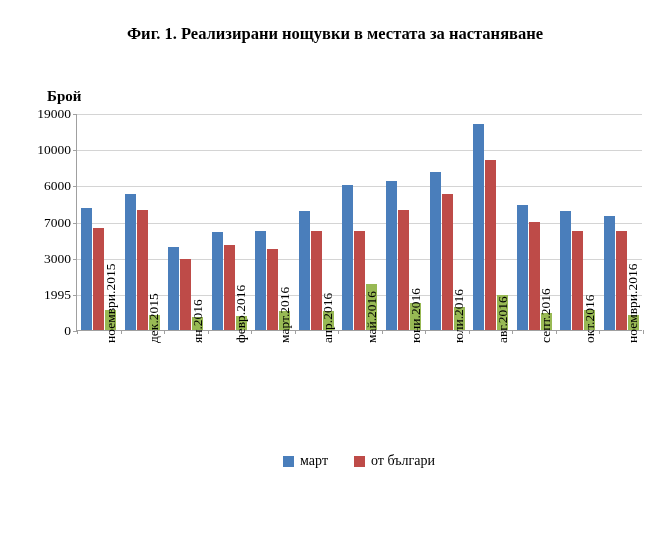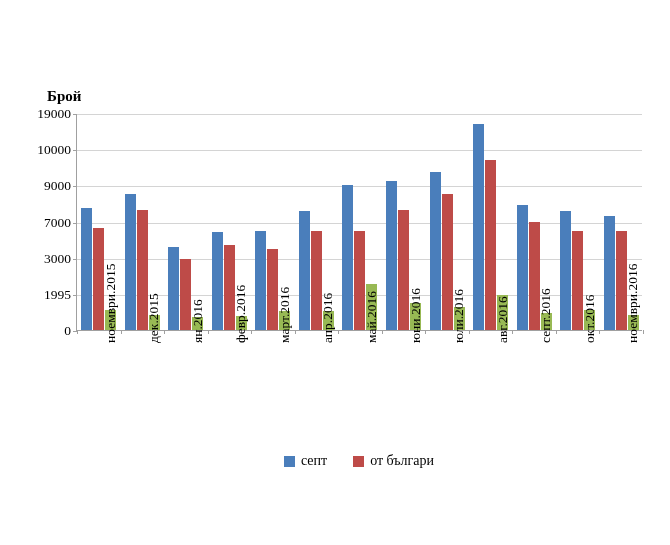--- a/index.html
+++ b/index.html
@@ -136,38 +136,39 @@
     font-size: 14px;
     color: #000;
   }
 </style>
 </head>
 <body>
 
 <div id="figure">
 
   <div class="title">
+    <div>Фиг. 1. Реализирани нощувки в местата за настаняване</div>
   </div>
 
   <div class="ytitle">Брой</div>
 
   <div class="plot" id="plot">
       <div class="ylabel" style="top: 217px;">0</div>
       <div class="tick" style="top: 217px;"></div>
       <div class="gridline" style="top: 180.833px;"></div>
       <div class="ylabel" style="top: 180.833px;">1995</div>
       <div class="tick" style="top: 180.833px;"></div>
       <div class="gridline" style="top: 144.667px;"></div>
       <div class="ylabel" style="top: 144.667px;">3000</div>
       <div class="tick" style="top: 144.667px;"></div>
       <div class="gridline" style="top: 108.5px;"></div>
       <div class="ylabel" style="top: 108.5px;">7000</div>
       <div class="tick" style="top: 108.5px;"></div>
       <div class="gridline" style="top: 72.3333px;"></div>
-      <div class="ylabel" style="top: 72.3333px;">9000</div>
+      <div class="ylabel" style="top: 72.3333px;">6000</div>
       <div class="tick" style="top: 72.3333px;"></div>
       <div class="gridline" style="top: 36.1667px;"></div>
       <div class="ylabel" style="top: 36.1667px;">10000</div>
       <div class="tick" style="top: 36.1667px;"></div>
       <div class="gridline" style="top: 0px;"></div>
       <div class="ylabel" style="top: 0px;">19000</div>
       <div class="tick" style="top: 0px;"></div>
       <div class="group" style="left: 0px; width: 43.5385px;">
         <div class="bar s0" style="left: 4.26923px; width: 11px; height: 122.062px;"></div>
         <div class="bar s1" style="left: 16.2692px; width: 11px; height: 102.171px;"></div>
@@ -261,21 +262,21 @@
       <div class="xlabel" style="left: 451.077px;">юли.2016</div>
       <div class="xlabel" style="left: 494.615px;">авг.2016</div>
       <div class="xlabel" style="left: 538.154px;">септ.2016</div>
       <div class="xlabel" style="left: 581.692px;">окт.2016</div>
       <div class="xlabel" style="left: 625.231px;">ноември.2016</div>
     </div>
 
   <div class="legend" id="legend">
       <div class="legend-item">
         <span class="legend-swatch" style="background: rgb(74, 126, 187);"></span>
-        <span class="legend-label">септ</span>
+        <span class="legend-label">март</span>
       </div>
       <div class="legend-item">
         <span class="legend-swatch" style="background: rgb(190, 75, 72);"></span>
         <span class="legend-label">от българи</span>
       </div>
     </div>
 
 </div>
 
 </body></html>

